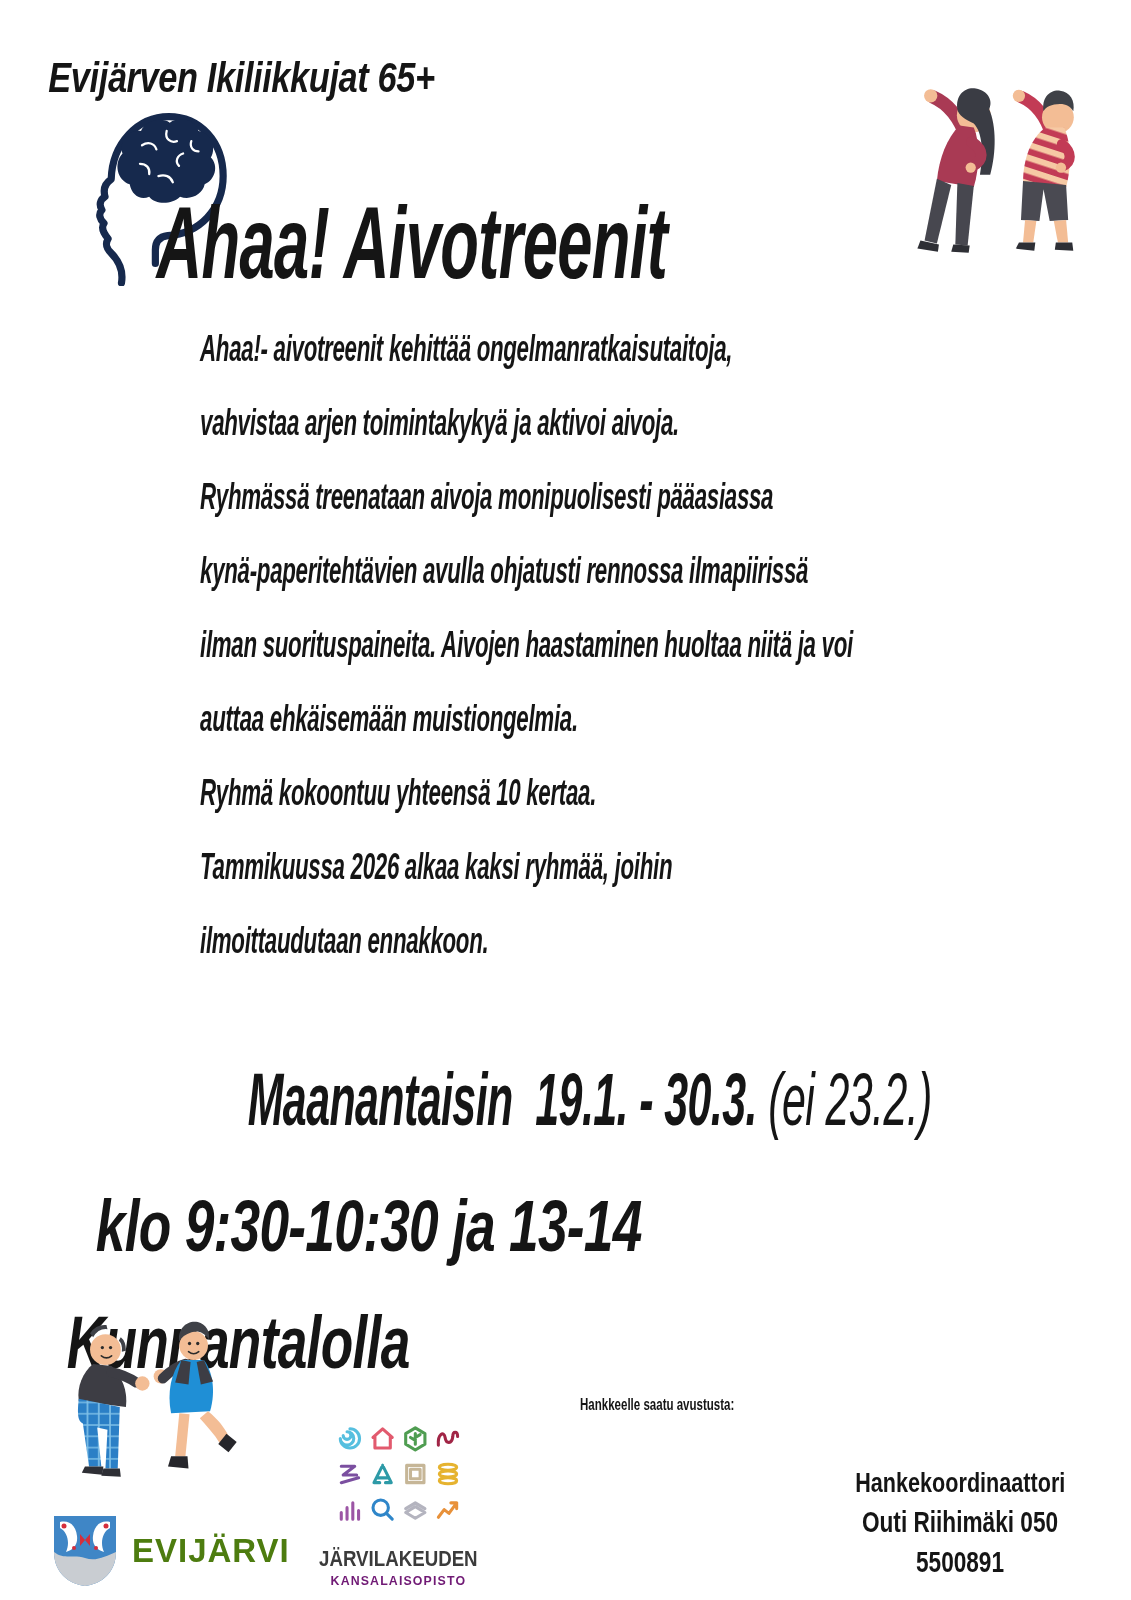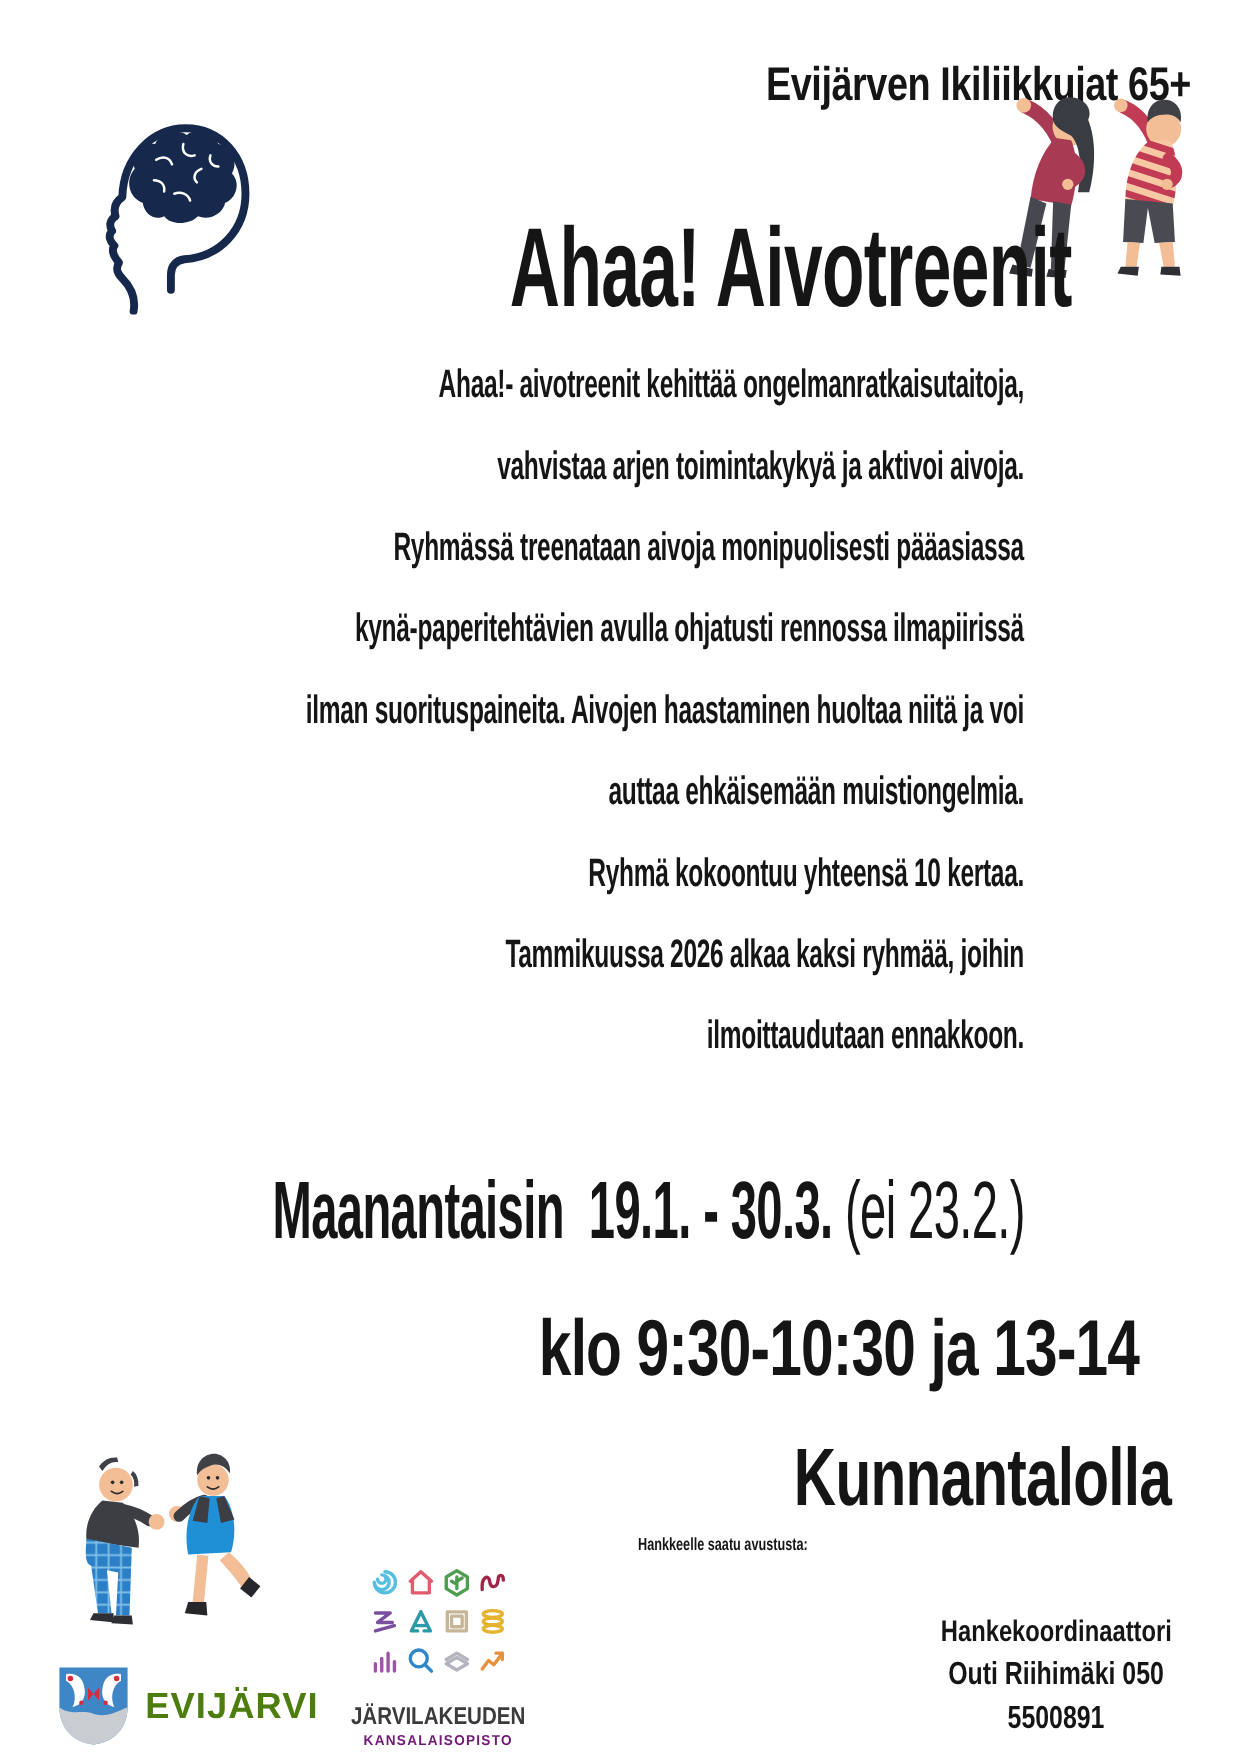--- a/index.html
+++ b/index.html
@@ -1,21 +1,21 @@
 <!DOCTYPE html>
 <html><head>
 <meta charset="utf-8">
 <style>
   html,body{margin:0;padding:0;background:#ffffff;}
   .poster{
     position:relative;width:1131px;height:1600px;margin:0 auto;
     background:#ffffff;overflow:hidden;color:#151515;
     font-family:"Liberation Sans", sans-serif;
   }
-  .center{position:absolute;left:0;right:0;text-align:right;}
+  .center{position:absolute;left:0;right:0;text-align:left;font-style:italic;}
   .sq{display:inline-block;transform-origin:50% 50%;}
   .preline{white-space:pre-line;}
 
   .kicker{top:50px;font-size:43px;font-weight:700;line-height:54px;}
   .kicker .sq{transform:scaleX(.80);letter-spacing:-.5px;}
 
   .main-title{top:186px;font-size:102px;font-weight:800;line-height:114px;}
   .main-title .sq{transform:scaleX(.62);letter-spacing:-1px;}
 
   .body-text{top:312px;font-size:36px;font-weight:700;line-height:74px;}

